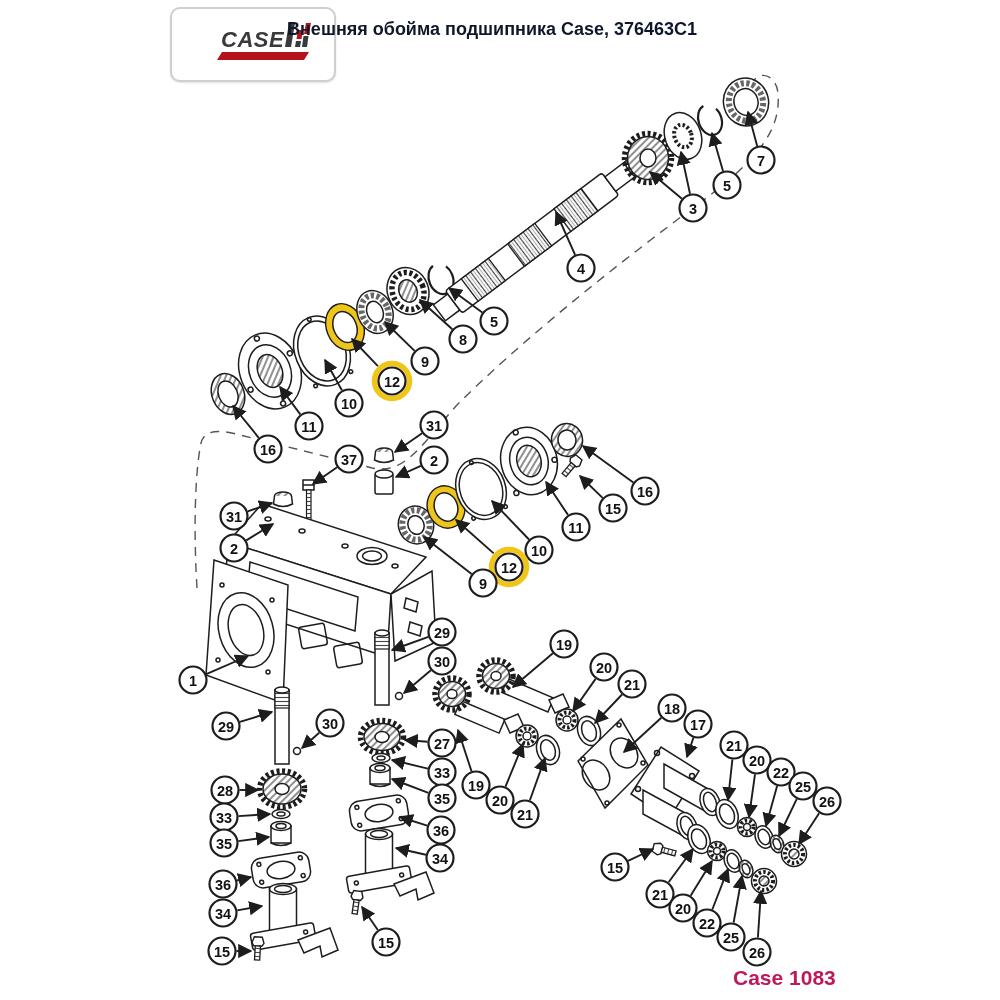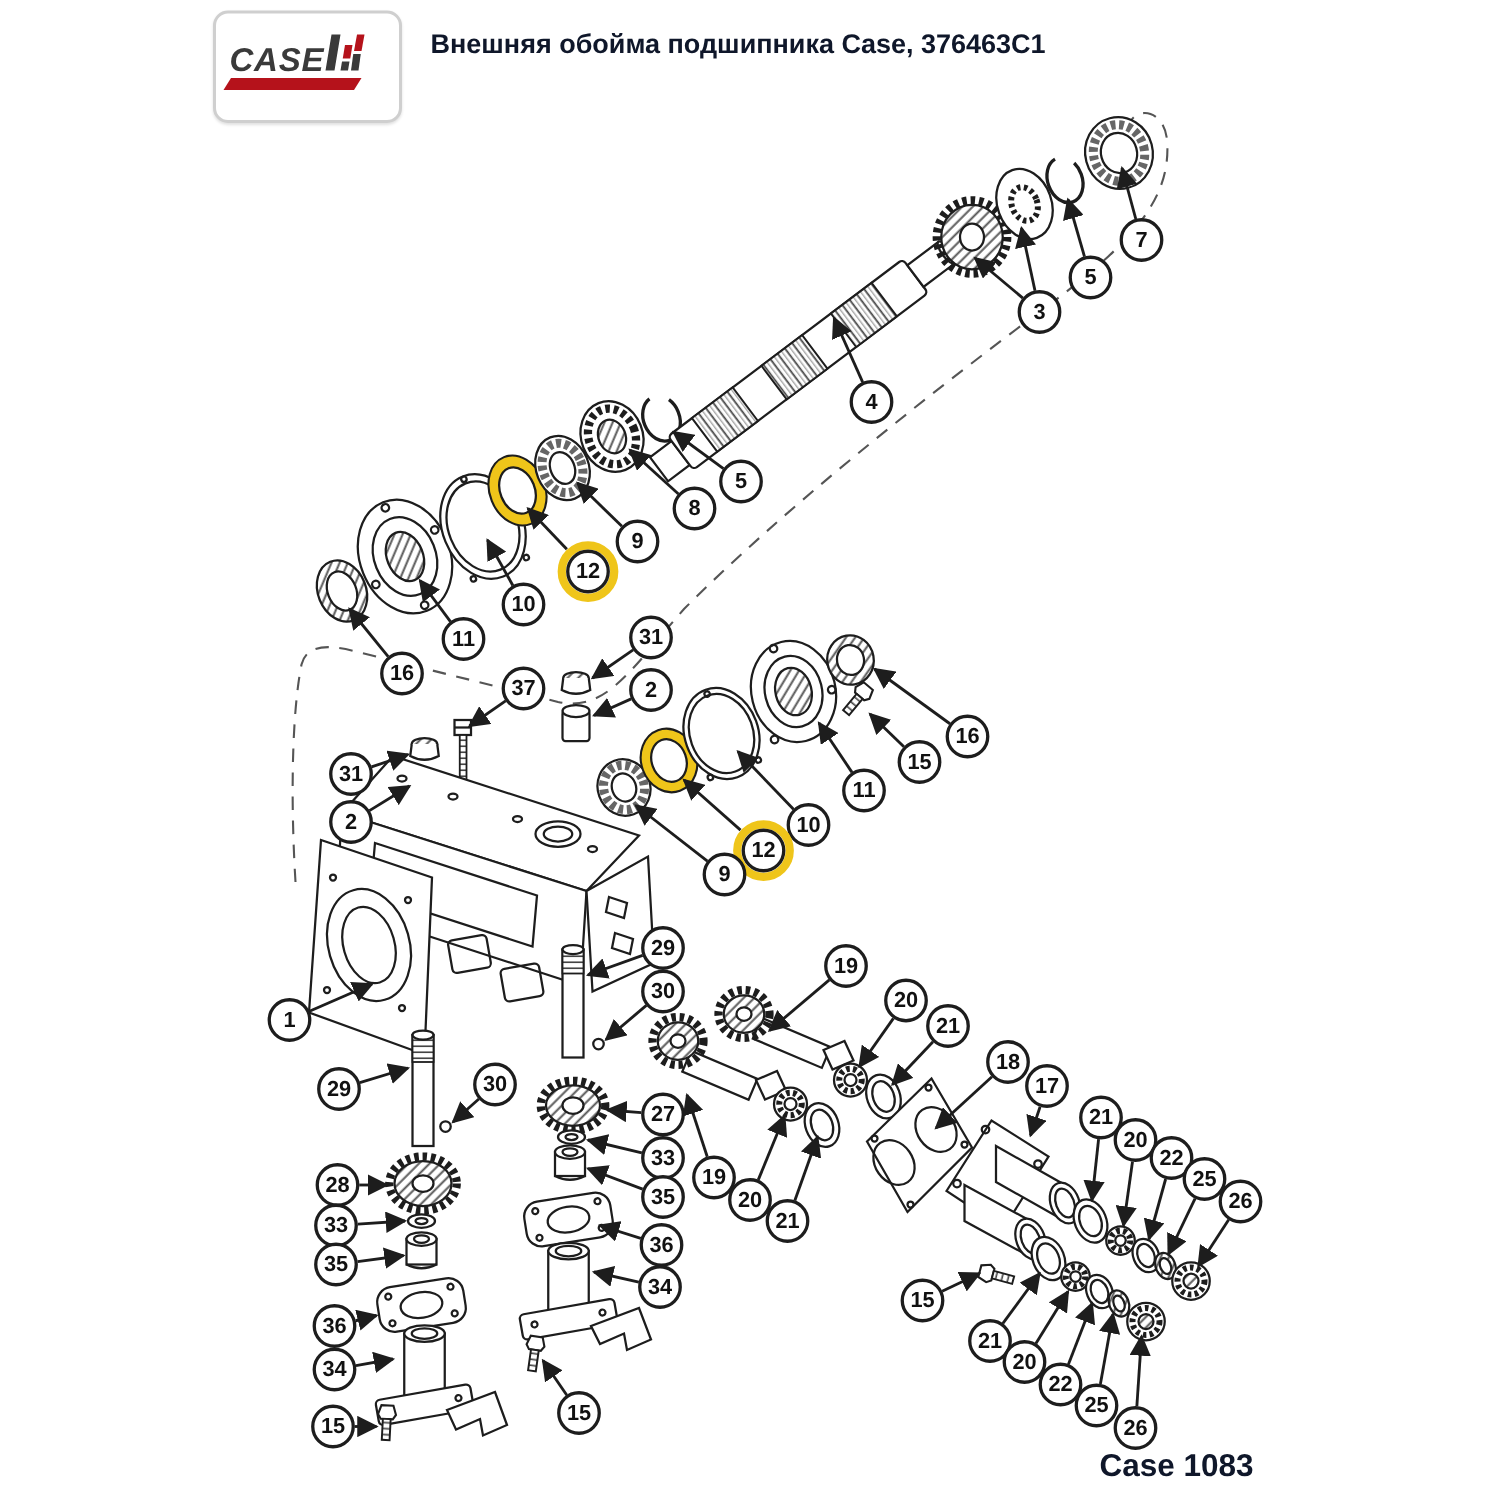--- a/index.html
+++ b/index.html
@@ -1,22 +1,22 @@
 <!DOCTYPE html>
 <html style="--highlight: #EFC51A; --logo_red: #B5121B; --logo_dark: #3A3A3A; --line: #1D1D1D; --border_gray: #CFCFCF;"><head>
 <meta charset="utf-8">
 <style>
   :root { --highlight:#EFC51A; --logo_red:#B5121B; --logo_dark:#3A3A3A; --line:#1D1D1D; --border_gray:#CFCFCF; }
   html,body { margin:0; padding:0; }
   body { width:1000px; height:1000px; background:#fff; position:relative; overflow:hidden;
          font-family:"Liberation Sans","DejaVu Sans",sans-serif; }
-  .logo-box { position:absolute; left:142px; top:7px; width:122px; height:71px; background:#fff;
-              border:2px solid var(--border_gray); border-radius:10px; box-shadow:0 1px 2px rgba(0,0,0,.12); }
+  .logo-box { position:absolute; left:170px; top:7px; width:122px; height:71px; background:#fff;
+              border:2px solid var(--border_gray); border-radius:10px; box-shadow:0 1px 2px rgba(0,0,0,.12);padding-left:40px; }
   .page-title { position:absolute; left:287px; top:19px; font-size:18px; font-weight:bold; color:#0f172a; white-space:nowrap; }
-  .page-number { position:absolute; left:733px; top:966px; font-size:21px; font-weight:bold; color:#0f172a; }
+  .page-number { position:absolute; left:733px; top:966px; font-size:21px; font-weight:bold; color:#be185d; }
   svg.diagram { position:absolute; left:0; top:0; }
   .s  { stroke:#1d1d1d; stroke-width:1.5; fill:none; }
   .w  { fill:#fff; stroke:#1d1d1d; stroke-width:1.5; }
   .hatch { fill:url(#h45); stroke:#1d1d1d; stroke-width:1.5; }
   .teeth  { fill:none; stroke:#1d1d1d; stroke-width:5.5; stroke-dasharray:3 2.6; }
   .teeth2 { fill:none; stroke:#1d1d1d; stroke-width:4;   stroke-dasharray:2.4 2.2; }
   .rollers{ fill:none; stroke:#666;    stroke-width:6;   stroke-dasharray:3.2 2.4; }
   .snap { fill:none; stroke:#1d1d1d; stroke-width:2.2; stroke-dasharray:62 14; }
   .dash { fill:none; stroke:#555; stroke-width:1.4; stroke-dasharray:9 7; }
   .hl-ring { fill:var(--highlight); stroke:#1d1d1d; stroke-width:1.4; }

